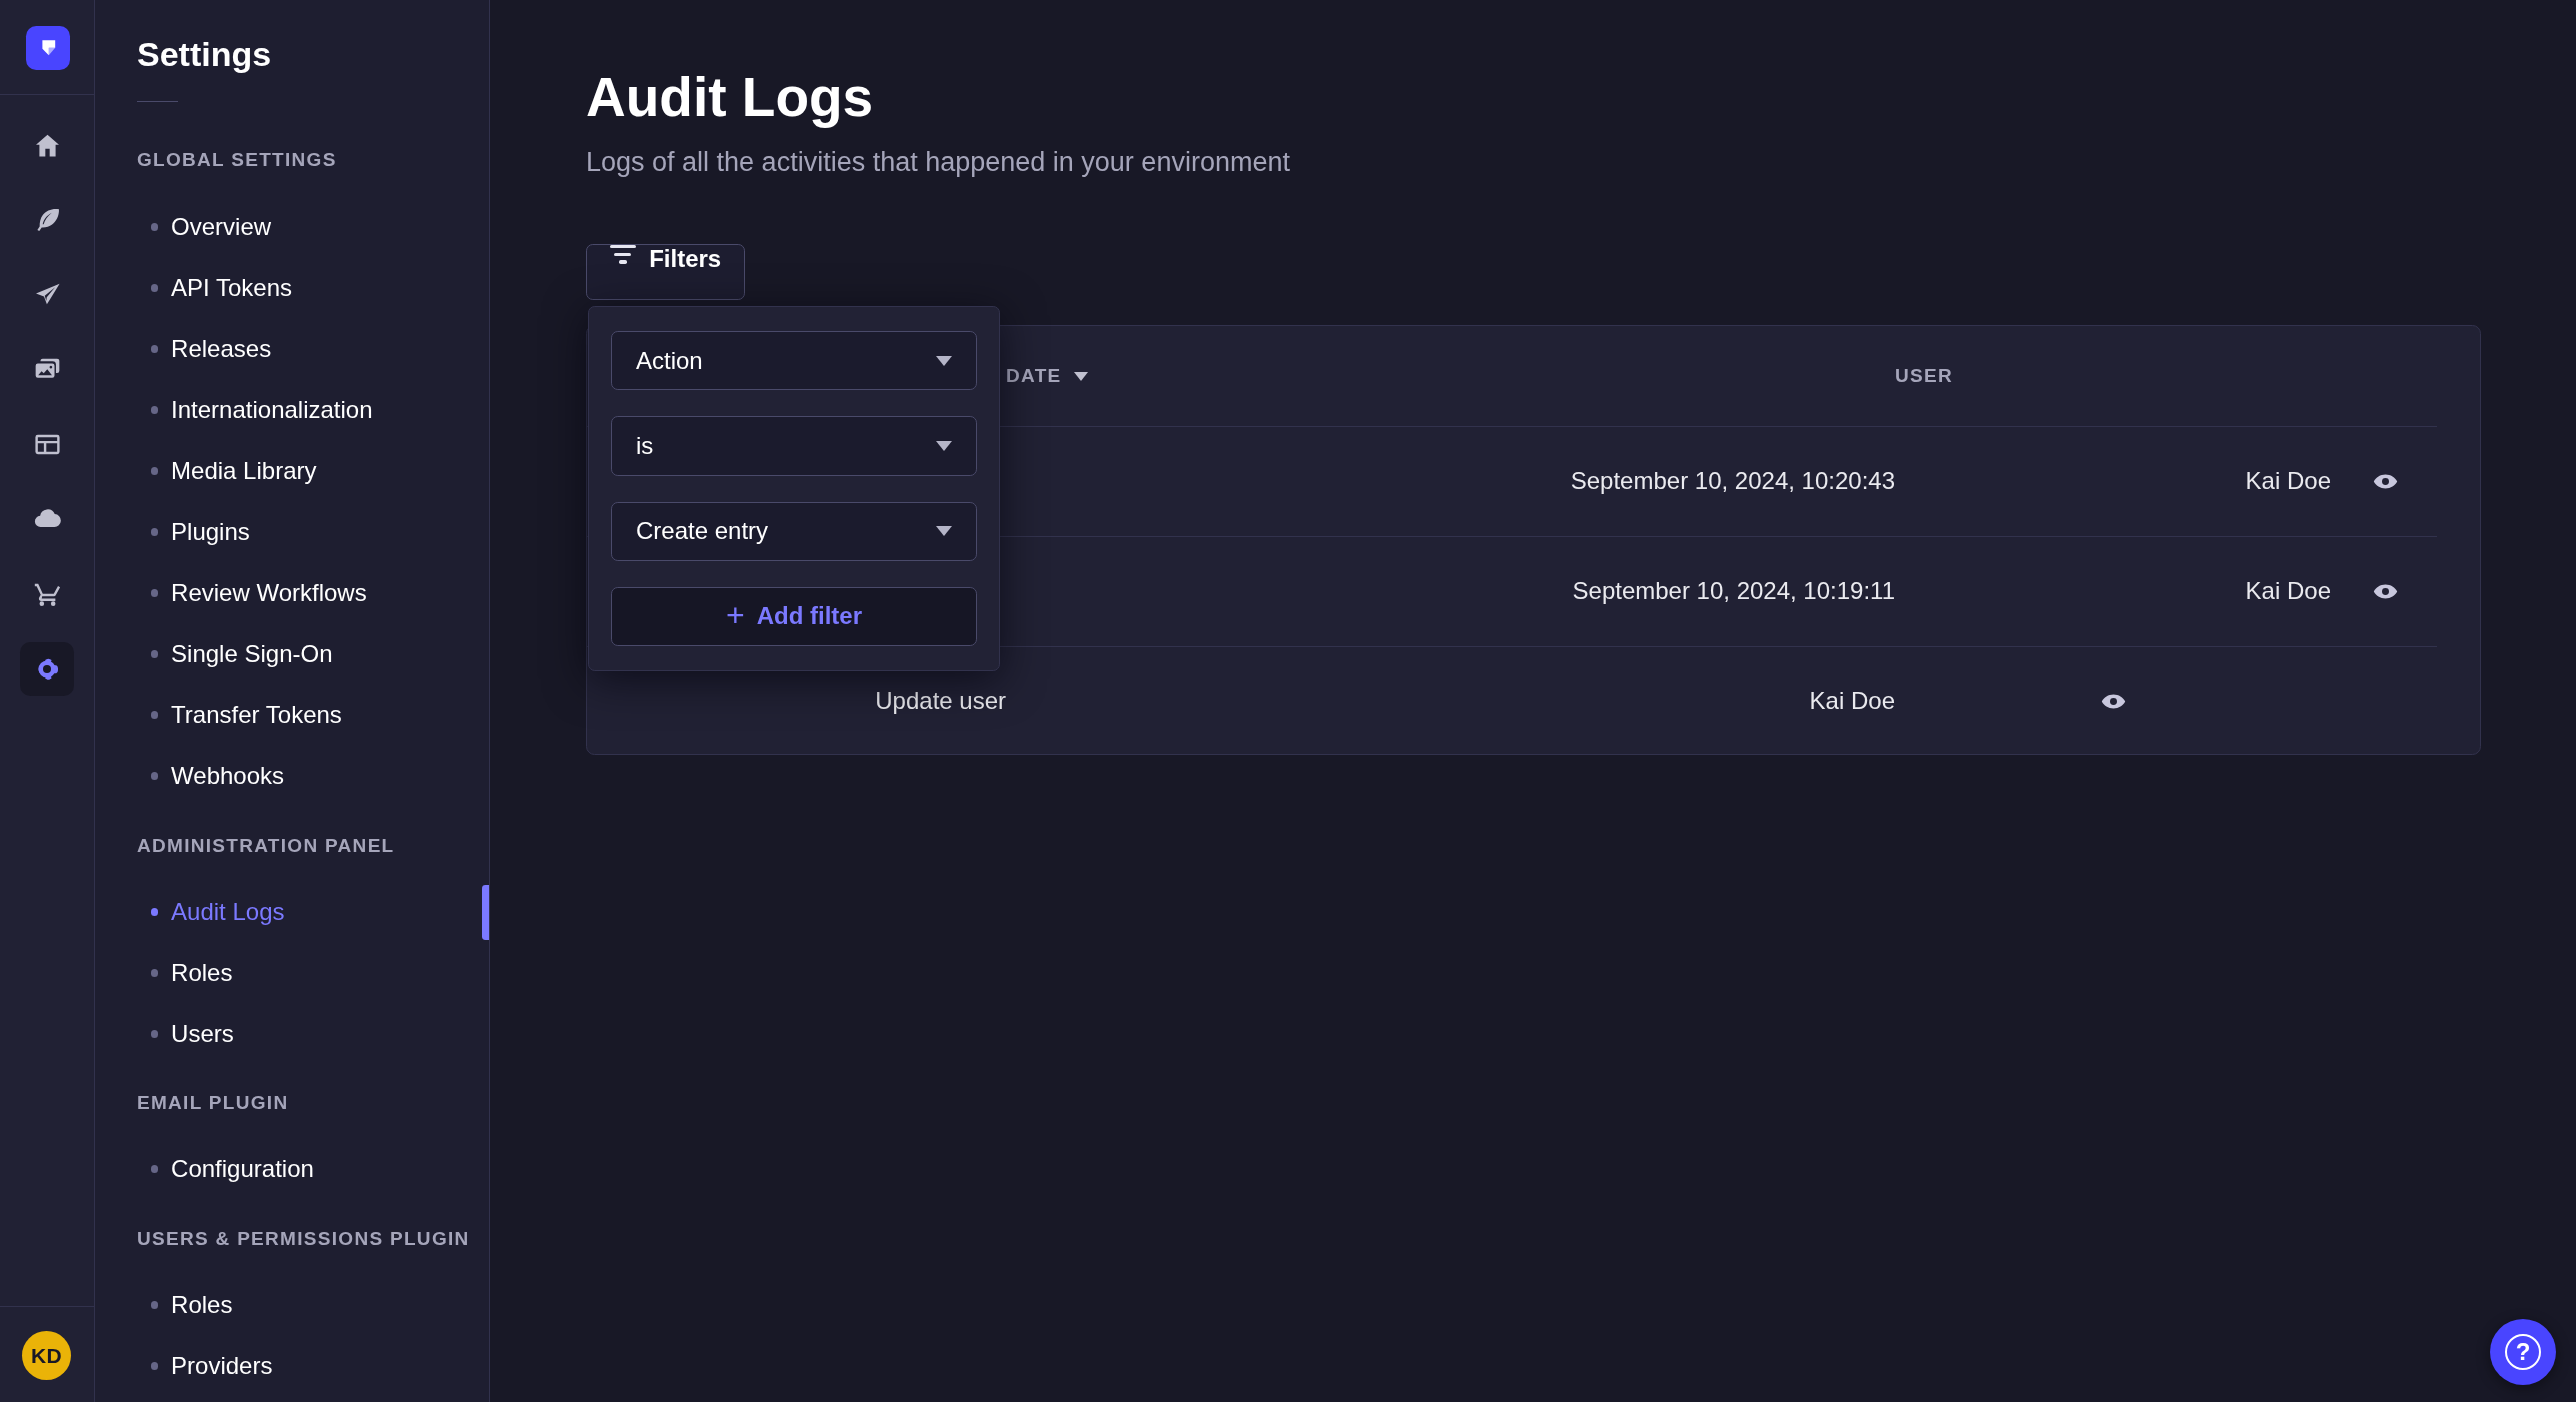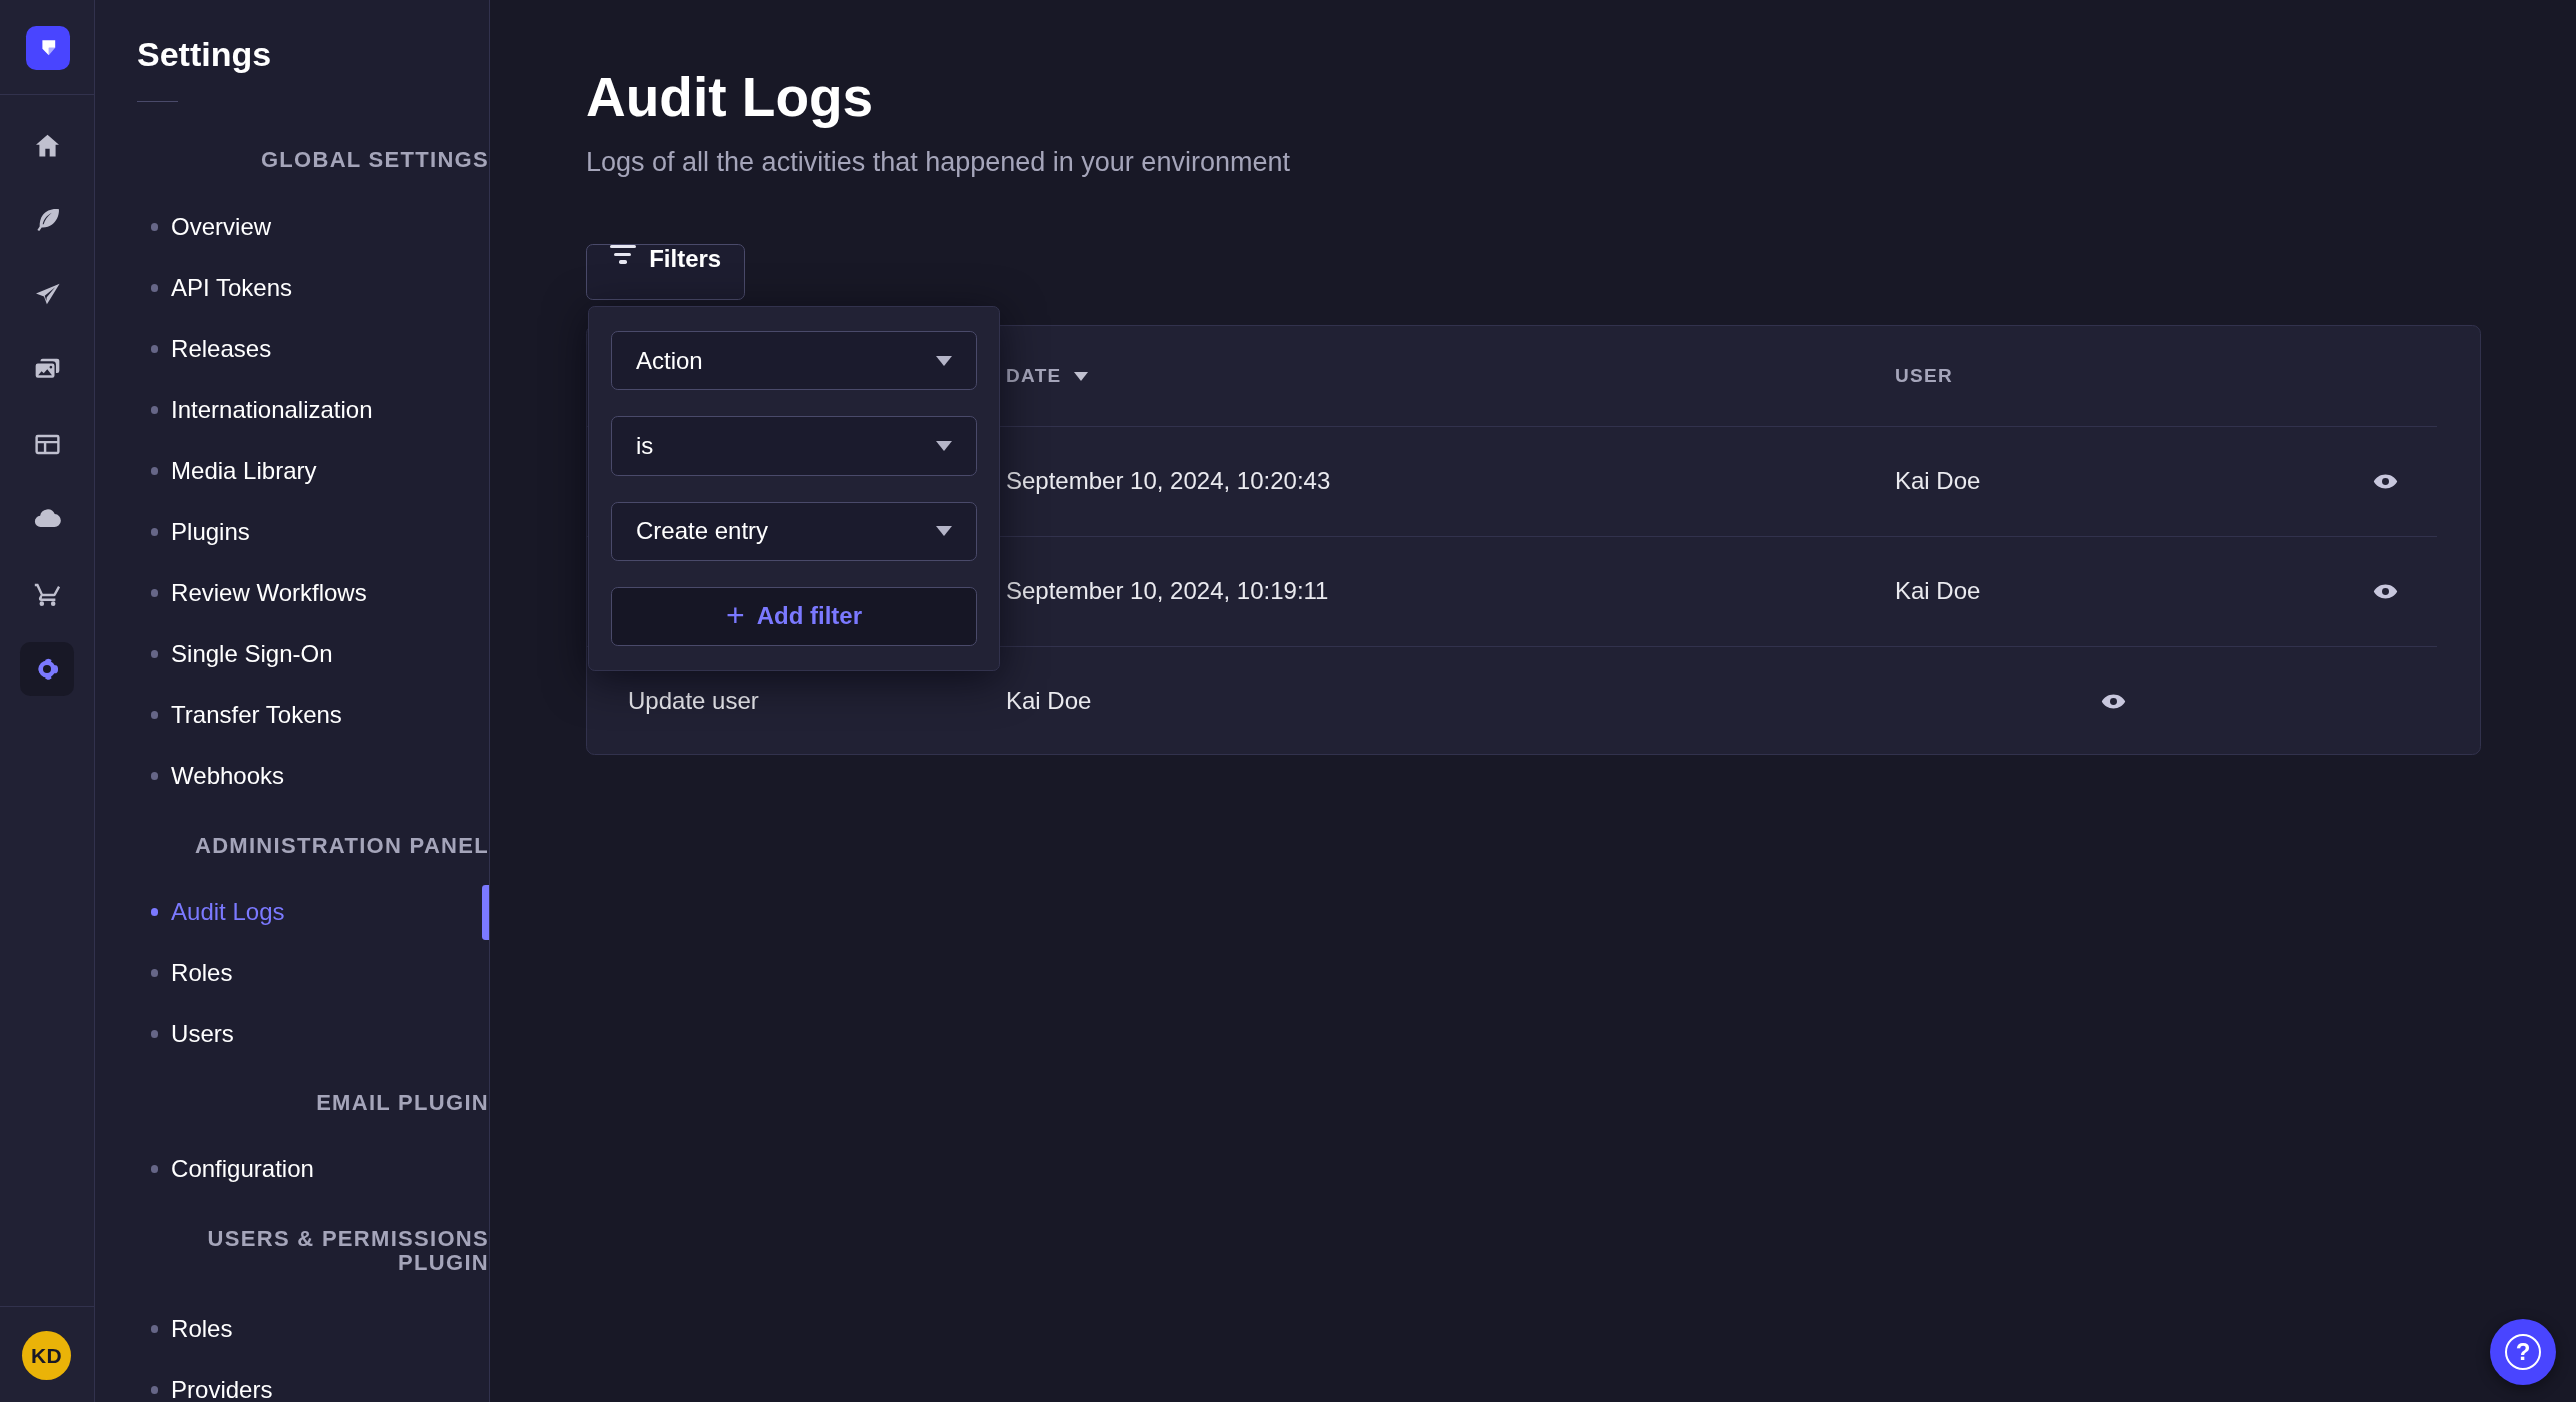--- a/index.html
+++ b/index.html
@@ -23,22 +23,22 @@
             border-radius:50%; background:#eab308; color:#181826; font-size:21px;
             font-weight:700; display:flex; align-items:center; justify-content:center;
             cursor:pointer; letter-spacing:0.4px; }
 
   
   .subnav { position:absolute; left:95px; top:0; width:395px; height:100%;
             background:#1e1e30; border-right:0.9px solid #32324d;
             padding:34px 0 0 42px; z-index:10; }
   .subnav-title { font-size:34px; font-weight:700; color:#ffffff; line-height:41px; }
   .subnav-hr { margin-top:25.6px; width:41px; height:1.7px; background:#4a4a6a; border:0; }
-  .sec-label { font-size:22px; font-weight:700; color:#a5a5ba; letter-spacing:1.3px;
-               line-height:24px;text-align:right; }
+  .sec-label { font-size:19px; font-weight:700; color:#a5a5ba; letter-spacing:1.3px;
+               line-height:24px; }
   .sec-label.first { margin-top:46px; }
   .sec-label.s2 { margin-top:28px; } .sec-label.s3 { margin-top:27px; }
   .sec-label.s4 { margin-top:28px; }
   ul.nav-list { list-style:none; margin-top:23px; }
   ul.nav-list.l1 { margin-top:24px; }
   .nav-item { position:relative; height:61px; display:flex; align-items:center;
               padding-left:13.6px; cursor:pointer; }
   .bullet { width:7.7px; height:7.7px; border-radius:50%; background:#666687;
             margin-right:12.8px; flex:none; }
   .nav-item span.lbl { font-size:24px; color:#ffffff; }
@@ -70,21 +70,21 @@
            overflow:hidden; }
   .t-head, .t-row { display:grid; grid-template-columns:378px 889px 436px 109px;
                     align-items:center; padding:0 41px; }
   .t-head { height:100px; }
   .t-head .hcell { font-size:19px; font-weight:700; letter-spacing:1.3px;
                    color:#a5a5ba; }
   .hcell.sortable { display:flex; align-items:center; gap:12px; cursor:pointer; }
   .sort-caret { width:0; height:0; border-left:7.7px solid transparent;
                 border-right:7.7px solid transparent; border-top:9.4px solid #c0c0cf; }
   .sep { height:0.9px; background:#32324d; margin-right:43px; }
-  .t-row { height:109px; cursor:pointer; }
+  .t-row { height:109px; cursor:pointer;text-align:right; }
   .t-row .cell { font-size:24px; color:#eaeaef; }
   .cell-eye { display:flex; justify-content:center; }
   .eye-btn { background:none; border:0; cursor:pointer; display:flex;
              align-items:center; justify-content:center; padding:5.1px; }
 
   
   .popover { position:absolute; left:98px; top:306px; width:412px; height:365px;
              background:#222235; border:0.9px solid #32324d; border-radius:6.8px;
              box-shadow:0 8.5px 43px rgba(2,2,10,0.6); padding:24px 22px;
              display:flex; flex-direction:column; gap:26px; z-index:30; }

